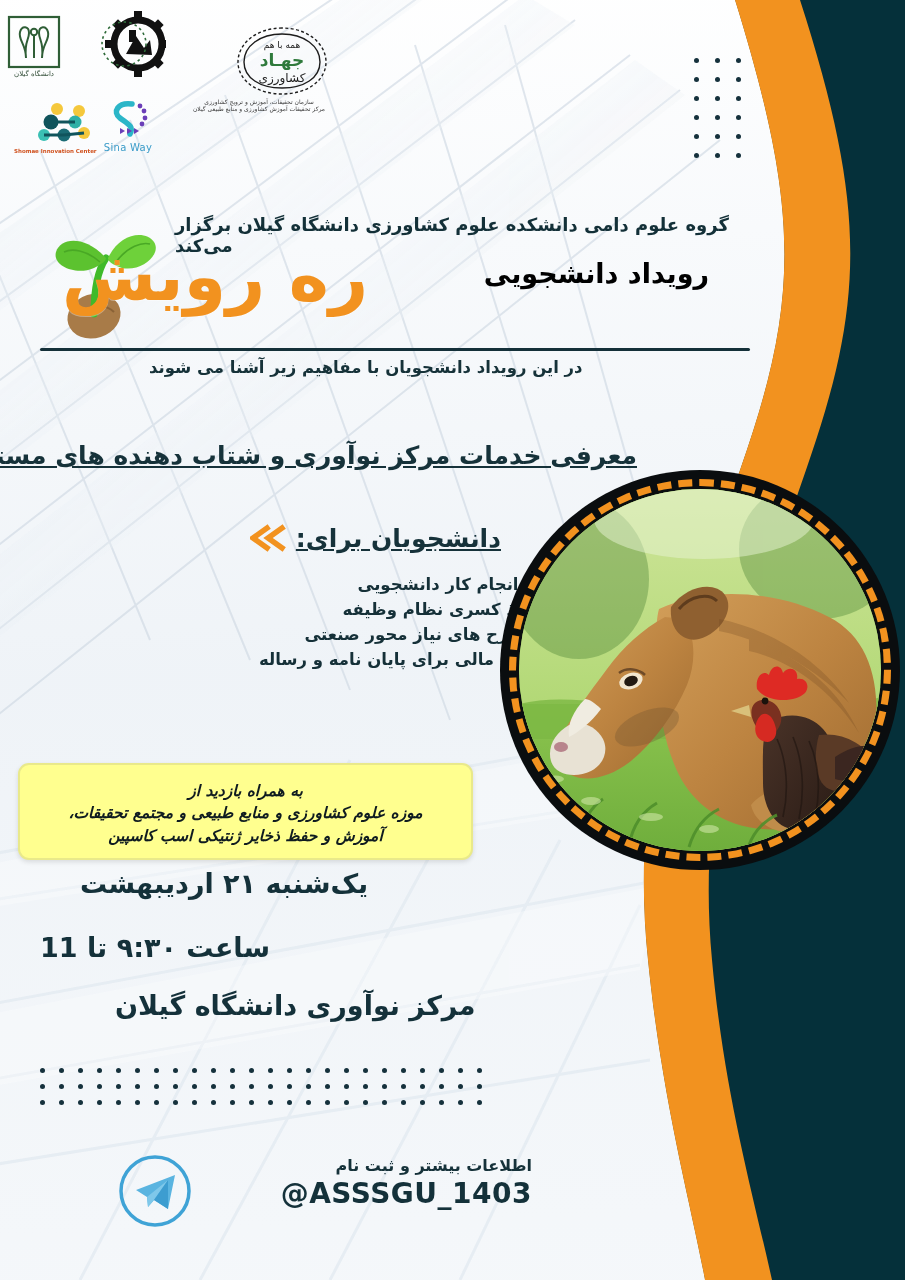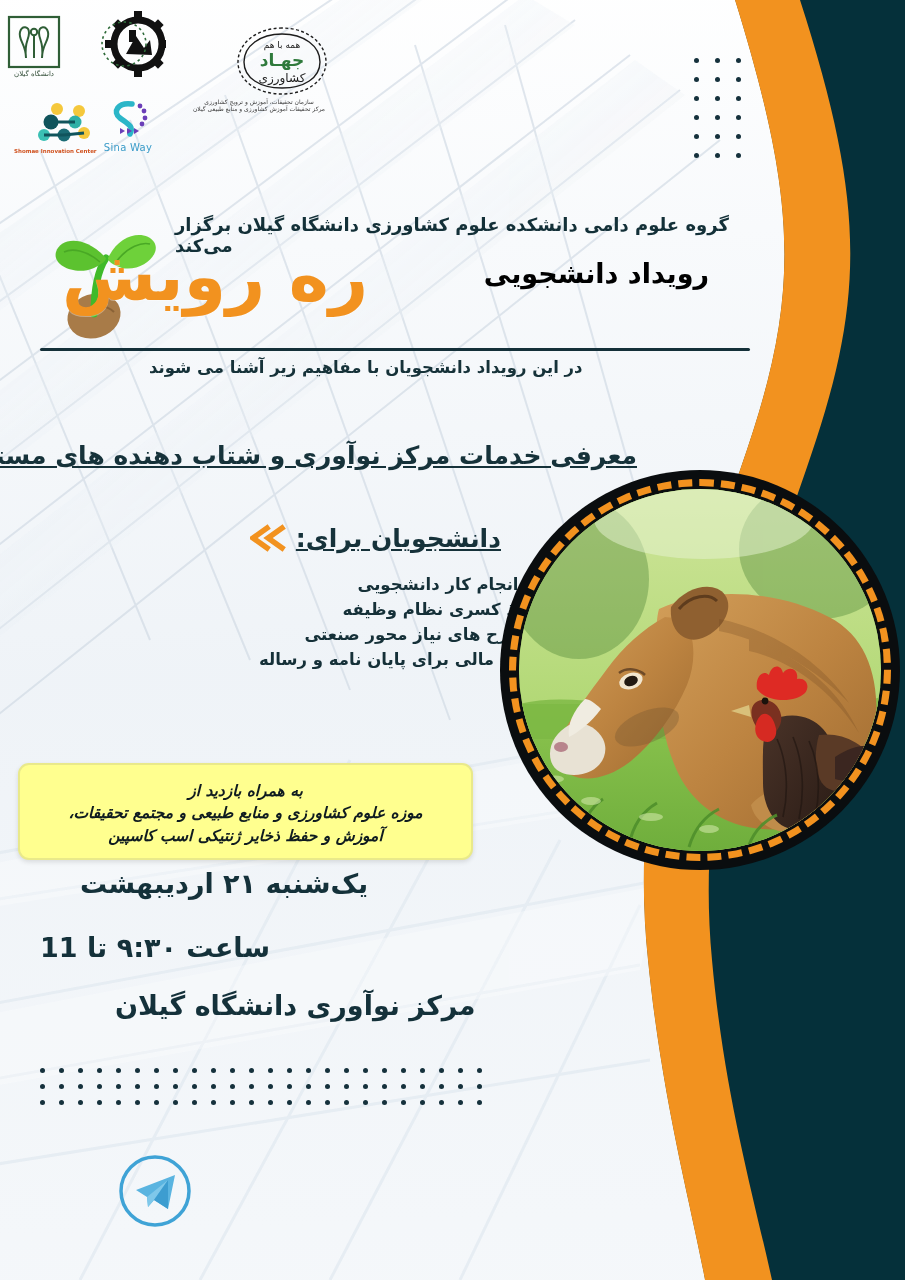--- a/index.html
+++ b/index.html
@@ -611,15 +611,19 @@
 
   <div class="tg-wrap">
     <span class="tg-icon">
       <svg width="74" height="74" viewBox="0 0 74 74">
         <circle cx="37" cy="37" r="34" fill="none" stroke="#3fa3d6" stroke-width="3.5"></circle>
         <path d="M18 36 L57 21 L50 55 L36 46 L30 53 L29 43 Z" fill="#5ab4e0"></path>
         <path d="M29 43 L50 26 L36 46 L30 53 Z" fill="#7fc8ea"></path>
         <path d="M36 46 L50 55 L50 26 Z" fill="#3d9dd0"></path>
       </svg>
     </span>
+    <div class="tg-text">
+      <div class="tg-info">اطلاعات بیشتر و ثبت نام</div>
+      <div class="tg-handle">@ASSSGU_1403</div>
+    </div>
   </div>
 
 </div>
 
 </body></html>

